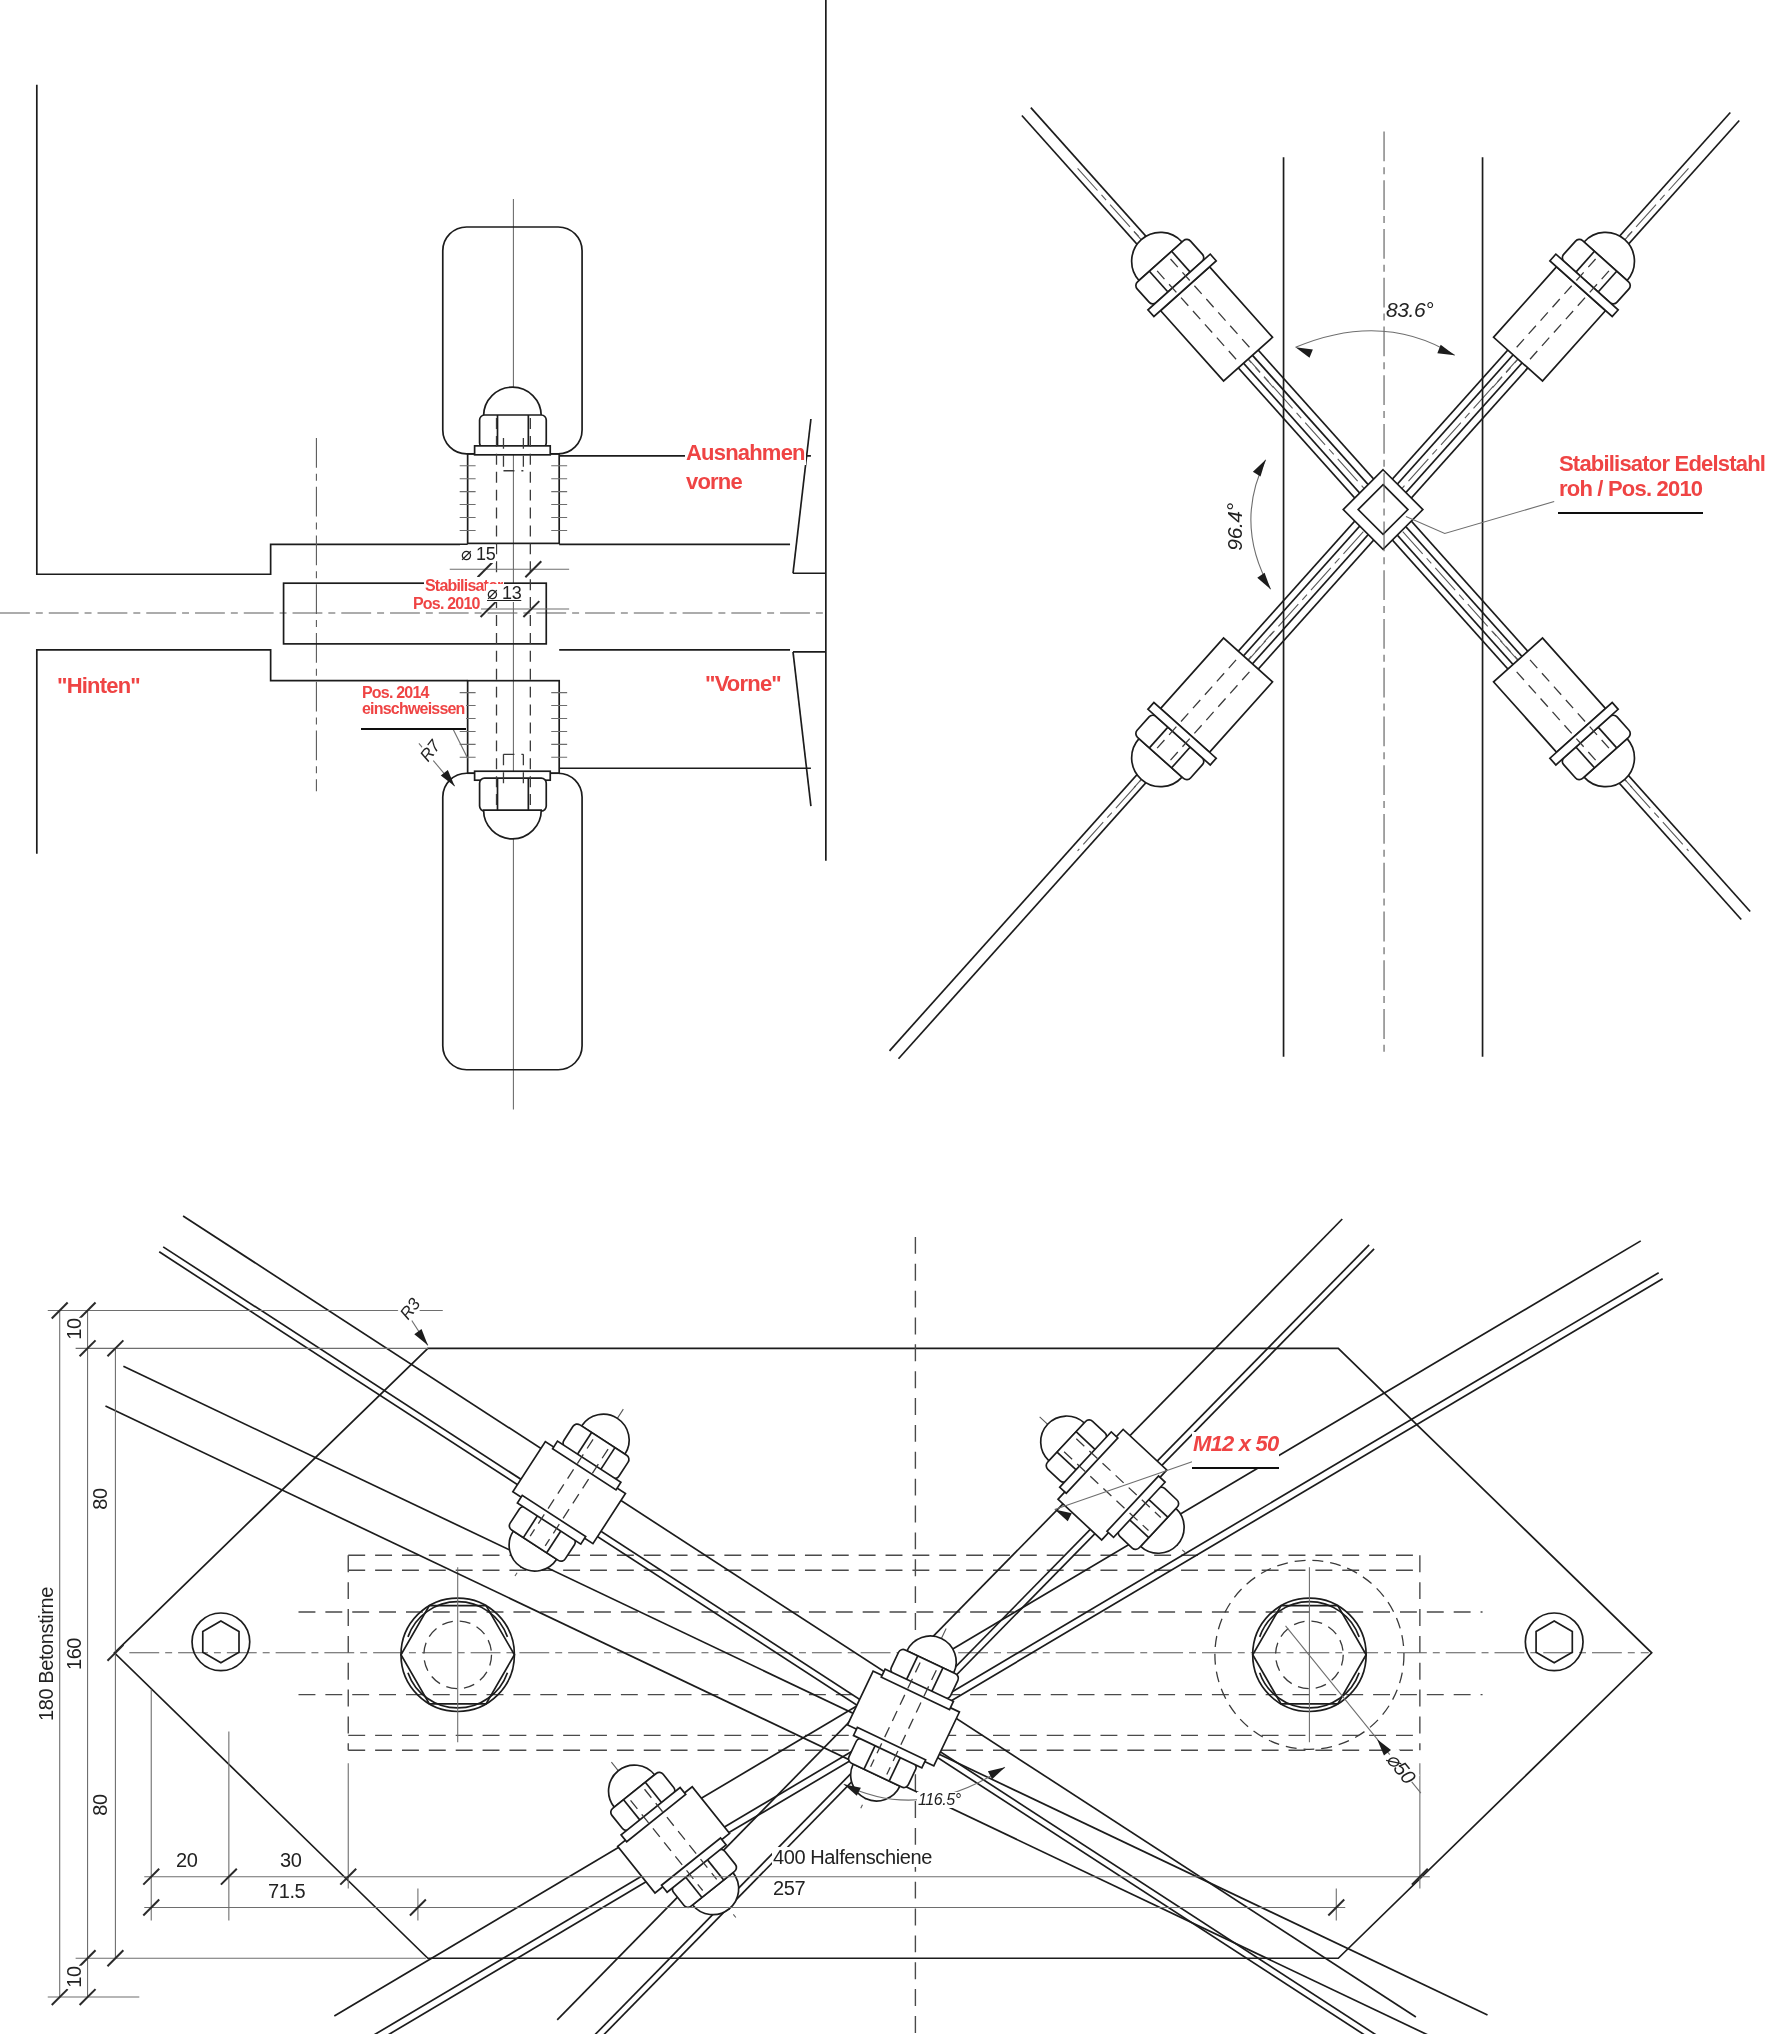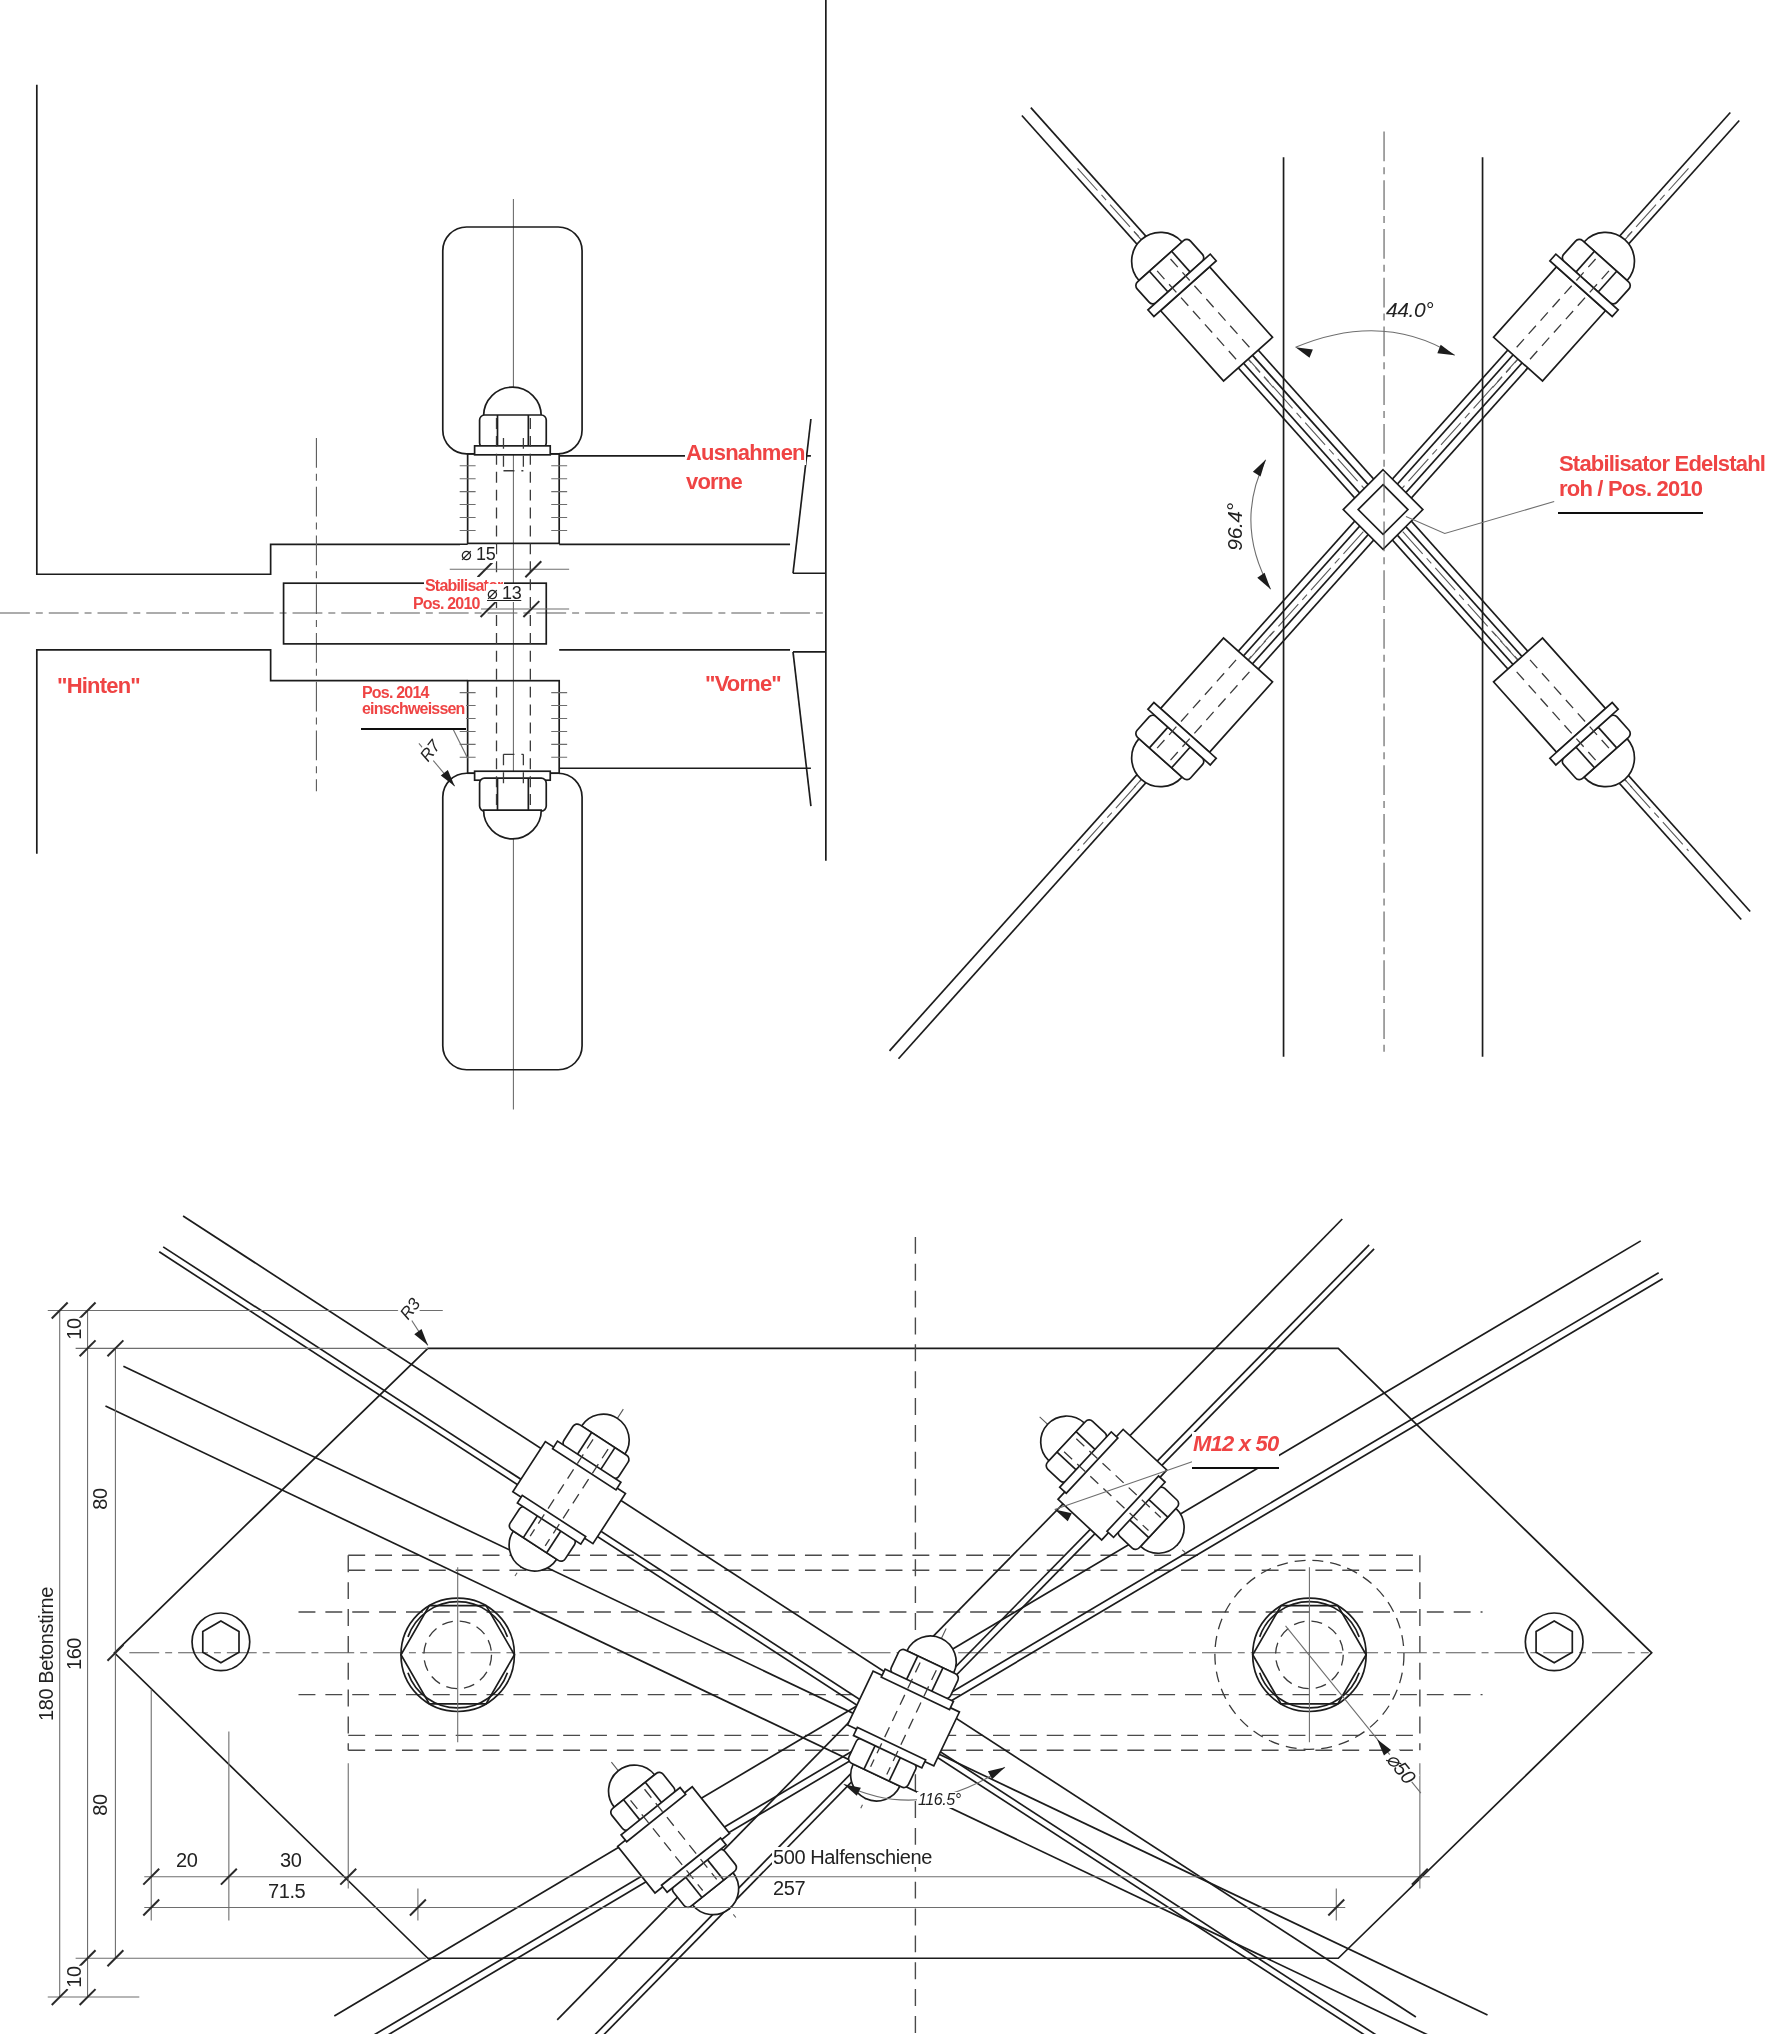--- a/index.html
+++ b/index.html
@@ -279,35 +279,35 @@
   <div class="lbl md" style="left:685px; top:441px;">Ausnahmen</div>
   <div class="lbl md" style="left:685px; top:470px;">vorne</div>
   <div class="lbl sm" style="left:424px; top:577px;">Stabilisator</div>
   <div class="lbl sm" style="left:412px; top:595px;">Pos. 2010</div>
   <div class="dim" style="left:460px; top:545px; font-size:18px;">⌀ 15</div>
   <div class="dim" style="left:486px; top:584px; font-size:18px;text-decoration:underline;">⌀ 13</div>
   <div class="lbl sm" style="left:361px; top:684px;">Pos. 2014</div>
   <div class="lbl sm ul" style="left:361px; top:700px;">einschweissen</div>
   <div class="dim it rot" style="left:430px; top:751px; font-size:17px; --r:-52deg;">R7</div>
 
-  <div class="dim it" style="left:1385px; top:299px; font-size:21px;">44.0°</div>
+  <div class="dim it" style="left:1385px; top:299px; font-size:21px;">83.6°</div>
   <div class="dim it rot" style="left:1234px; top:527px; font-size:21px; --r:-90deg;">96.4°</div>
   <div class="lbl md" style="left:1558px; top:452px;">Stabilisator  Edelstahl</div>
   <div class="lbl md ul" style="left:1558px; top:477px;">roh / Pos. 2010</div>
 
   <div class="dim it rot" style="left:410px; top:1309px; font-size:17px; --r:-52deg;">R3</div>
   <div class="dim rot" style="left:74px; top:1329px; --r:-90deg;">10</div>
   <div class="dim rot" style="left:100px; top:1499px; --r:-90deg;">80</div>
   <div class="dim rot" style="left:74px; top:1654px; --r:-90deg;">160</div>
   <div class="dim rot" style="left:46px; top:1654px; --r:-90deg;">180 Betonstirne</div>
   <div class="dim rot" style="left:100px; top:1805px; --r:-90deg;">80</div>
   <div class="dim rot" style="left:74px; top:1977px; --r:-90deg;">10</div>
   <div class="dim" style="left:175px; top:1850px;">20</div>
   <div class="dim" style="left:279px; top:1850px;">30</div>
   <div class="dim" style="left:267px; top:1881px;">71.5</div>
-  <div class="dim" style="left:772px; top:1847px;">500 Halfenschiene</div>
+  <div class="dim" style="left:772px; top:1847px;">400 Halfenschiene</div>
   <div class="dim" style="left:772px; top:1878px;">257</div>
   <div class="lbl md it ul" style="left:1192px; top:1432px;">M12 x 50</div>
   <div class="dim it rot" style="left:1401px; top:1768px; --r:51deg;">⌀50</div>
   <div class="dim it" style="left:917px; top:1792px; font-size:16px;">116.5°</div>
 
 </div>
 
 
 </body></html>

